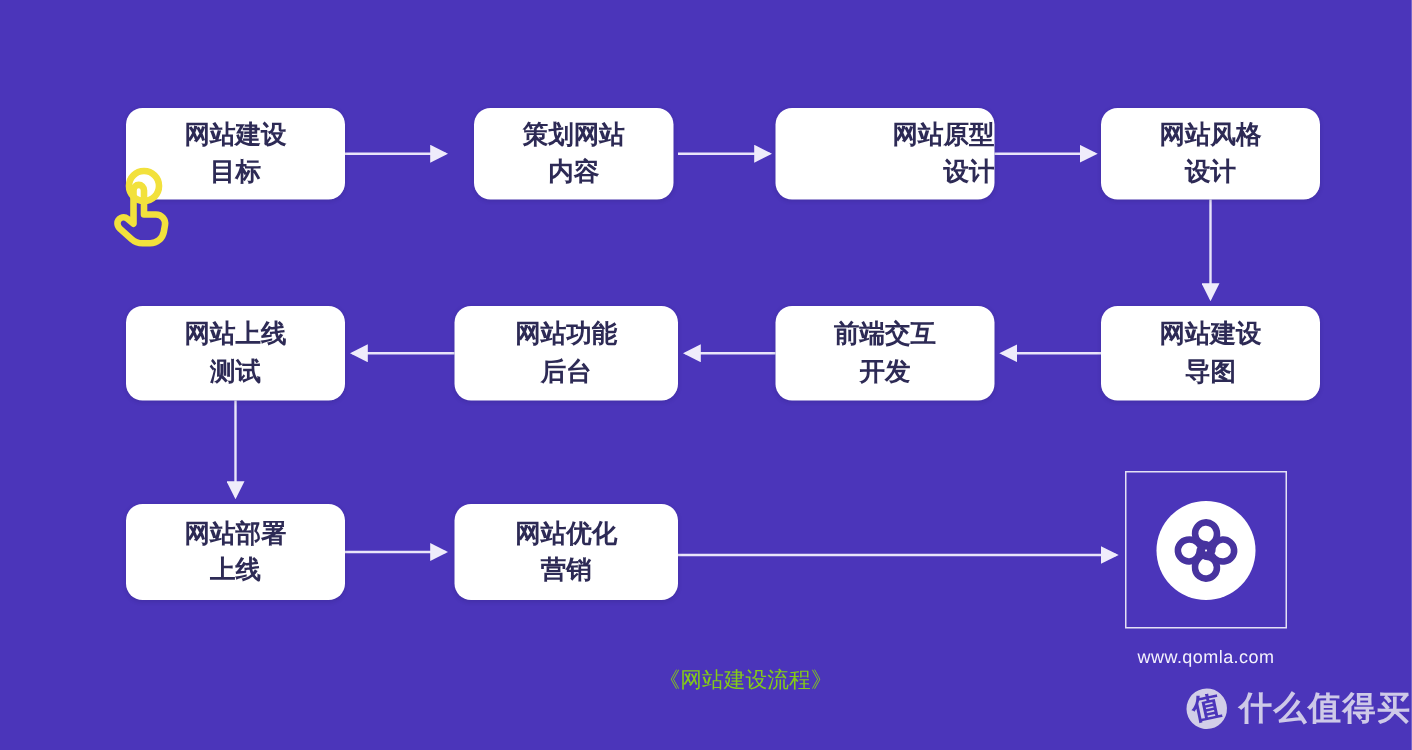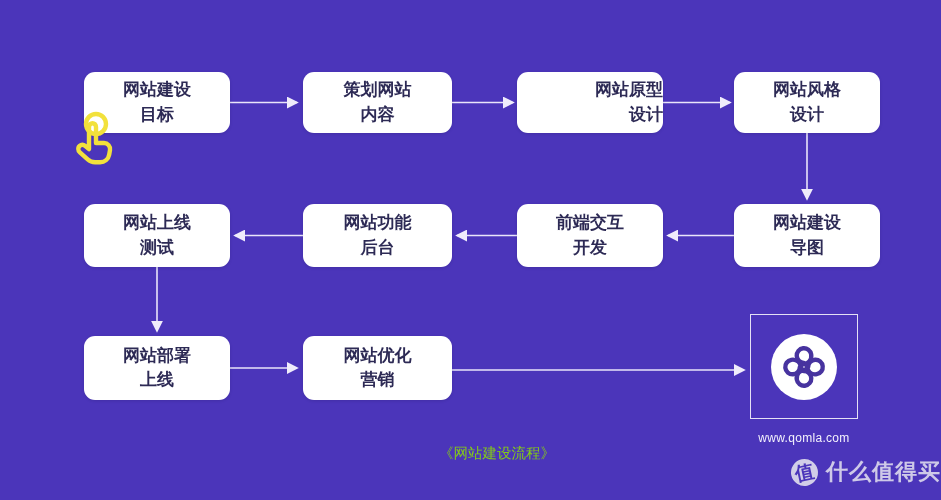--- a/index.html
+++ b/index.html
@@ -20,21 +20,21 @@
   .connectors{position:absolute;left:0;top:0;width:941px;height:500px;}
   .connectors line{stroke:var(--connector);stroke-width:1.6;}
   .node{
     position:absolute;background:var(--node-bg);border-radius:11px;
     display:flex;flex-direction:column;align-items:center;justify-content:center;
     color:var(--node-text);font-weight:700;font-size:17px;line-height:1.42;
     text-align:center;box-shadow:0 1px 3px rgba(30,20,80,0.18);
   }
   
   .n1{left:84px;top:72px;width:146px;height:61px;}
-  .n2{left:303px;top:72px;width:149px;height:61px;}
+  .n2{left:316px;top:72px;width:133px;height:61px;}
   .n3{left:517px;top:72px;width:146px;height:61px;align-items:flex-end;}
   .n4{left:734px;top:72px;width:146px;height:61px;}
   
   .n5{left:84px;top:204px;width:146px;height:63px;}
   .n6{left:303px;top:204px;width:149px;height:63px;}
   .n7{left:517px;top:204px;width:146px;height:63px;}
   .n8{left:734px;top:204px;width:146px;height:63px;}
   
   .n9{left:84px;top:336px;width:146px;height:64px;}
   .n10{left:303px;top:336px;width:149px;height:64px;align-items:center;}

